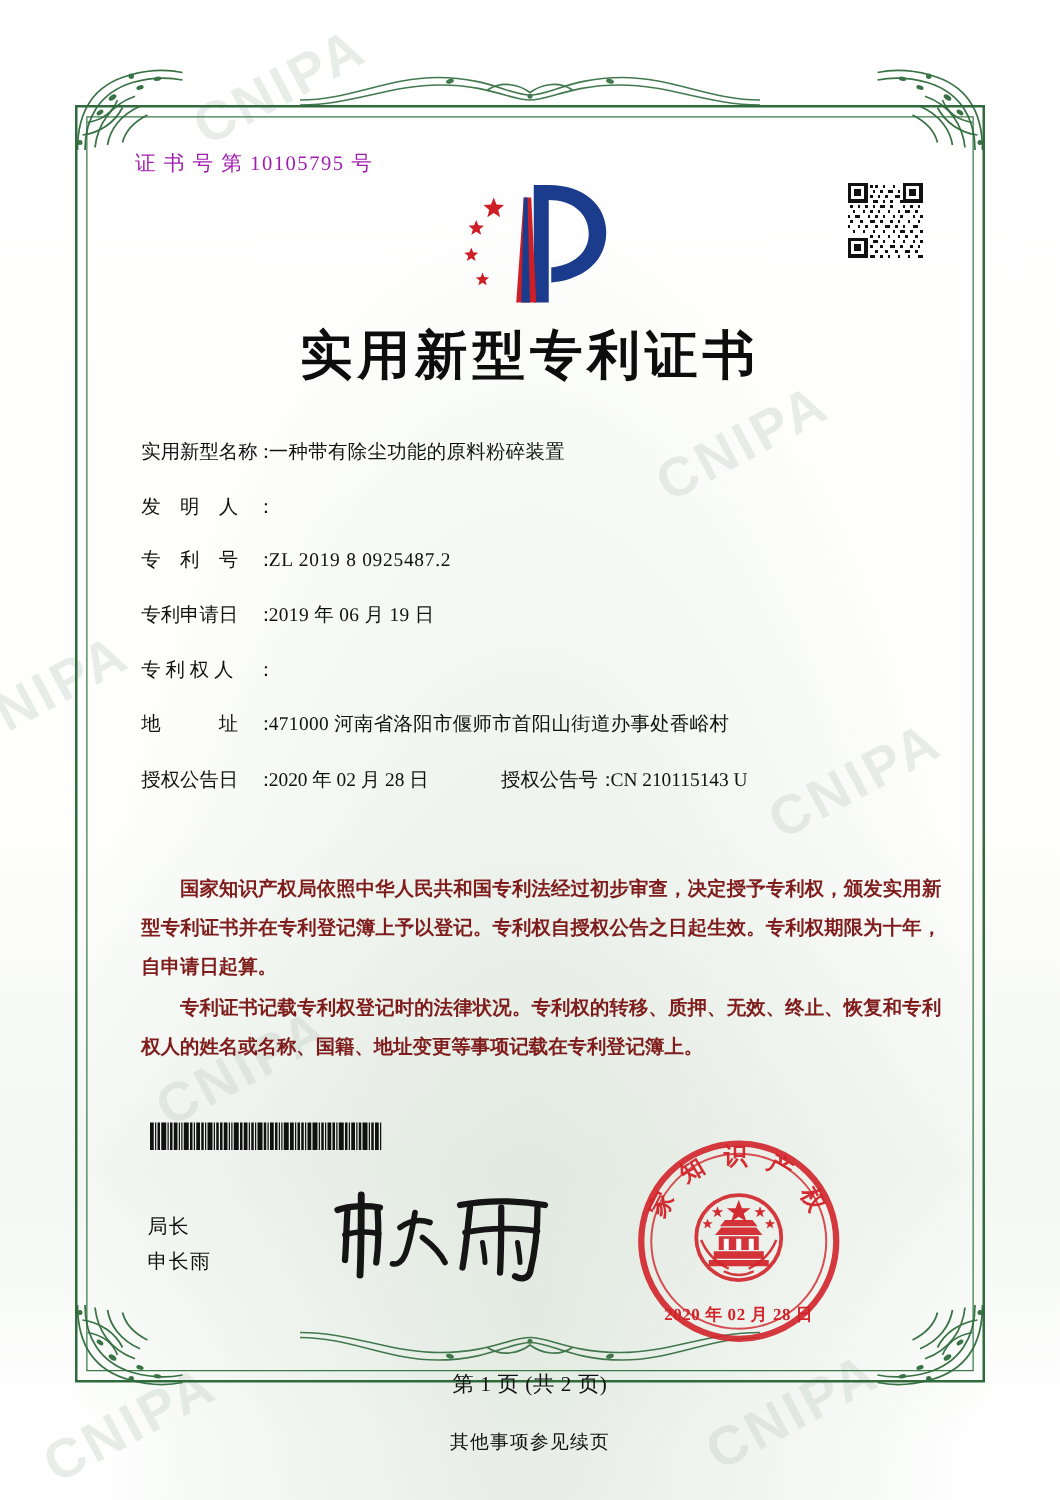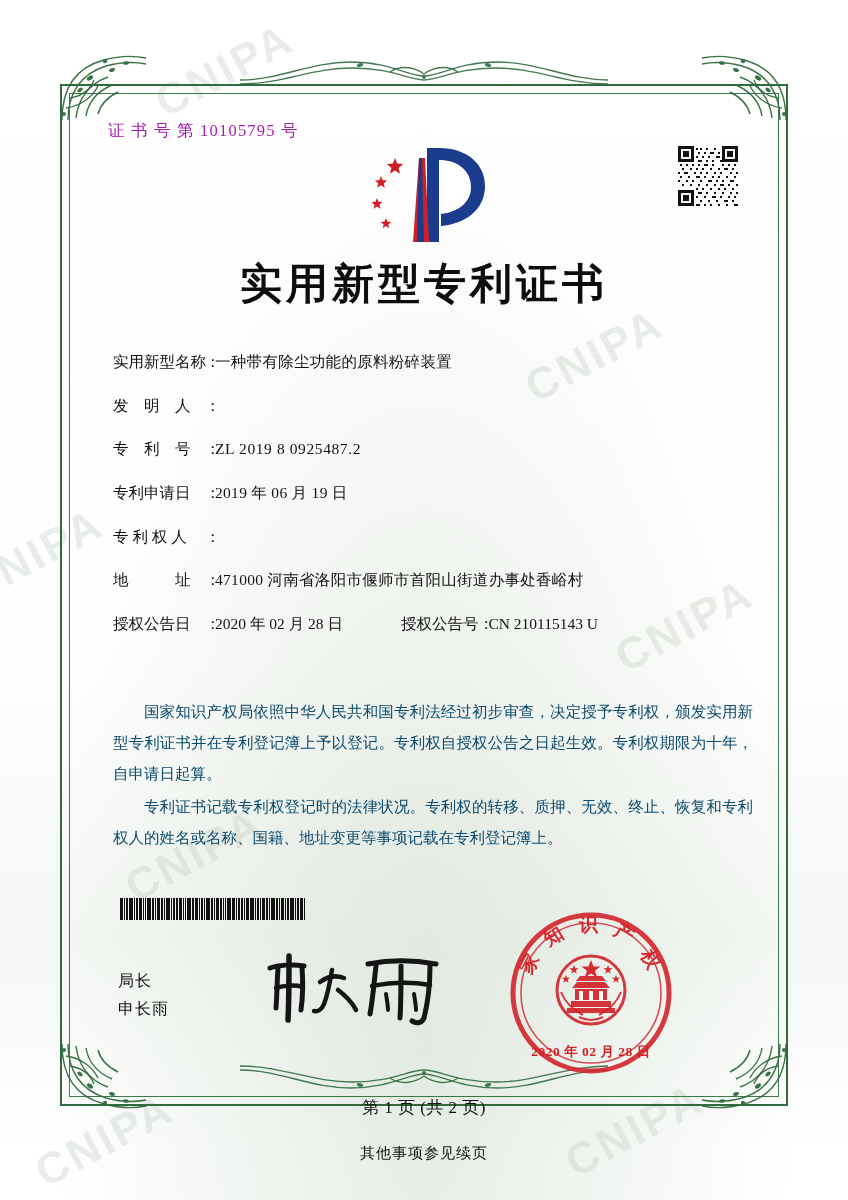--- a/index.html
+++ b/index.html
@@ -152,22 +152,23 @@
     margin-bottom: 18px;
   }
   .grant-row .gap { width: 58px; flex: 0 0 58px; }
 
   .paras {
     position: absolute;
     left: 113px; top: 696px;
     width: 640px;
     font-size: 15.5px;
     line-height: 2.0;
-    color: #0c4a6e;
+    color: #7f1d1d;
     text-align: justify;
+    font-weight: bold;
   }
   .paras p { margin: 0 0 2px 0; text-indent: 2em; }
 
   
   .barcode {
     position: absolute;
     left: 120px; top: 898px;
     width: 222px; height: 22px;
     display: flex;
     align-items: stretch;

